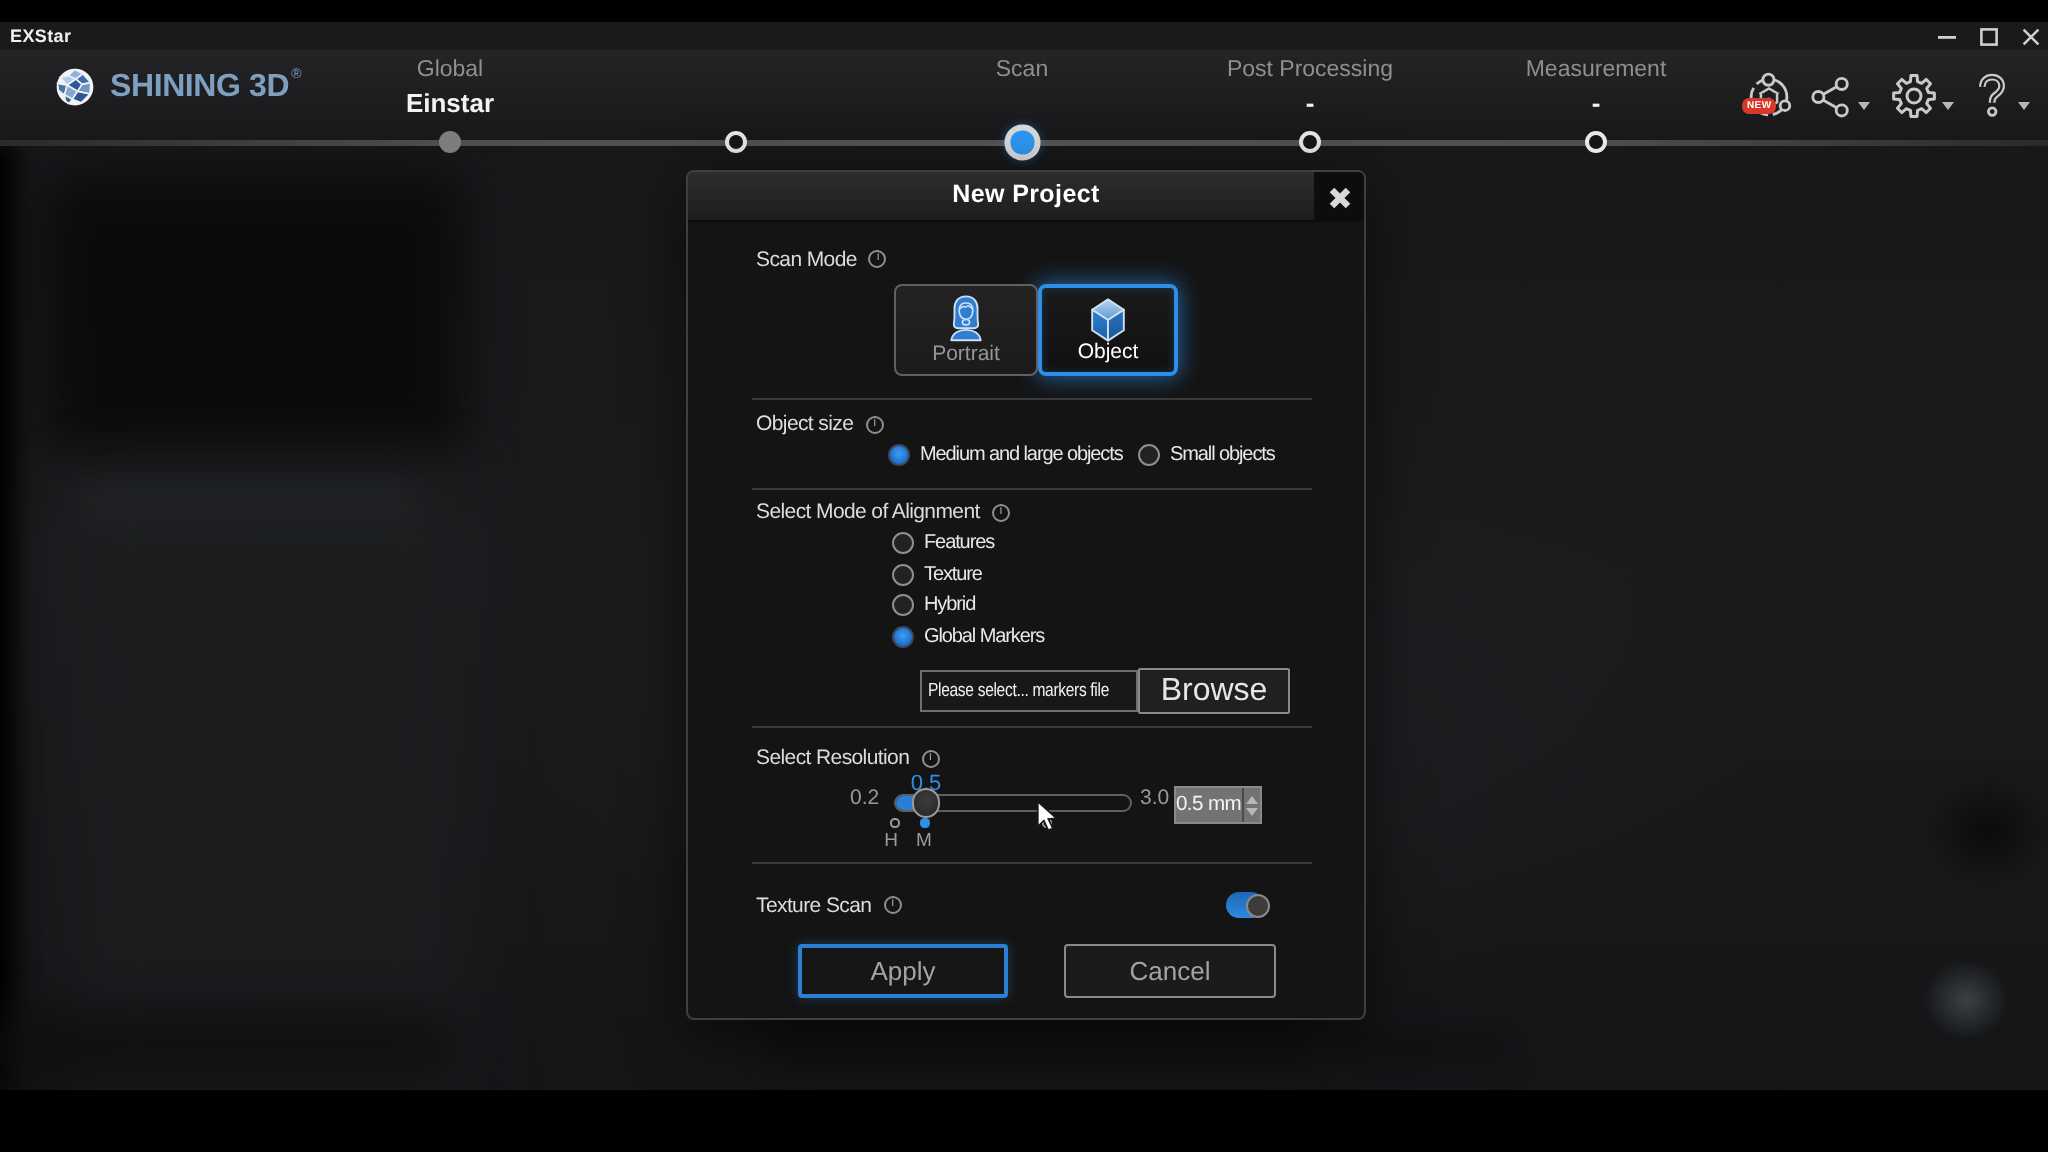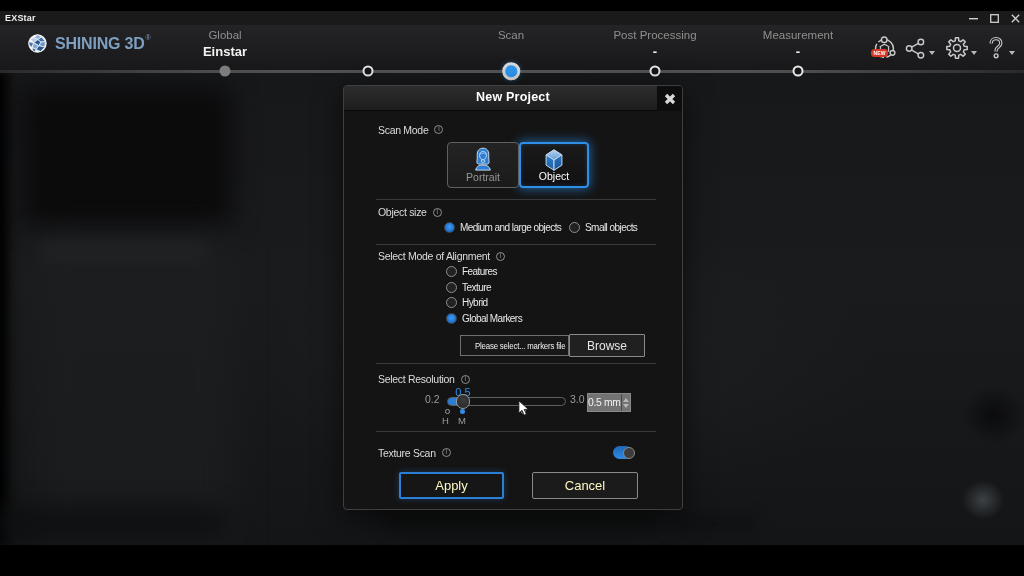--- a/index.html
+++ b/index.html
@@ -85,25 +85,25 @@
 
   
   .radio-row { position:absolute; display:flex; align-items:center; }
   .radio { width:11px; height:11px; border-radius:50%; margin-right:5px; flex:0 0 auto; }
   .radio.off { background:#222; border:1.5px solid #8f8f8f; }
   .radio.on { background:radial-gradient(circle at 50% 42%, #3f9ef0 0%, #1b6fd0 70%); border:1.5px solid #3a4a5a; }
   .radio-label { font-size:10px; letter-spacing:-0.55px; color:#e8e8e8; white-space:nowrap; }
 
   
   #markers-input { position:absolute; left:116px; top:249px; width:109px; height:21px; background:#181818;
-      border:1px solid #6f6f6f; display:flex; align-items:center; padding-left:14px; font-size:9.5px; letter-spacing:-0.2px; color:#f2f2f2; white-space:nowrap; overflow:hidden; }
+      border:1px solid #6f6f6f; display:flex; align-items:center; padding-left:3px; font-size:9.5px; letter-spacing:-0.2px; color:#f2f2f2; white-space:nowrap; overflow:hidden; }
   #markers-input > span { transform:scaleX(0.82); transform-origin:0 50%; display:inline-block; }
   #browse-btn { position:absolute; left:225px; top:248px; width:76px; height:23px; background:#202021;
       border:1px solid #8a8a8a; border-radius:1px; display:flex; align-items:center; justify-content:center;
-      font-size:12px; color:#e6e6e6; }
+      font-size:16px; color:#e6e6e6; }
 
   
   #res-value { position:absolute; left:107px; top:300px; width:24px; text-align:center; font-size:11px; color:#2d8fe8; }
   #res-min { position:absolute; left:81px; top:307px; font-size:10.5px; color:#9a9a9a; }
   #res-max { position:absolute; left:226px; top:307px; font-size:10.5px; color:#9a9a9a; }
   #slider-track { position:absolute; left:103px; top:311px; width:119px; height:9px; background:#141414;
       border:1px solid #5f5f5f; border-radius:5px; }
   #slider-fill { position:absolute; left:0px; top:0px; width:16px; height:7px; background:#2a7fd4; border-radius:4px 0 0 4px; }
   #slider-thumb { position:absolute; left:111.7px; top:308.2px; width:14.5px; height:14.5px; border-radius:50%;
       background:radial-gradient(circle at 50% 40%, #3c3c3c, #262626); border:1.5px solid #9a9a9a; }
@@ -118,21 +118,21 @@
   .tick.dot { background:#2d8fe8; }
   .tick-label { position:absolute; font-size:9.5px; color:#9a9a9a; transform:translateX(-50%); }
 
   
   #toggle { position:absolute; left:269px; top:360px; width:19px; height:13px; background:linear-gradient(#1f67b8,#2f8ae0); border-radius:6.5px; }
   #toggle .knob { position:absolute; right:-2.5px; top:0.5px; width:12px; height:12px; border-radius:50%;
       background:#3c3c3c; border:1px solid #8a8a8a; box-sizing:border-box; }
 
   
   .dlg-btn { position:absolute; top:386px; height:27px; display:flex; align-items:center; justify-content:center;
-      font-size:13px; color:#fef9c3; border-radius:2px; }
+      font-size:13px; color:#a3a3a3; border-radius:2px; }
   #btn-apply { left:55px; width:105px; background:#161617; border:2px solid #2d7fd6; box-shadow:0 0 6px rgba(45,127,214,.35); }
   #btn-cancel { left:178px; width:106px; background:#1b1b1c; border:1px solid #8a8a8a;margin-left:10px; }
 
   
   #cursor { position:absolute; left:518px; top:399.5px; z-index:60; }
 </style>
 </head>
 <body>
 
 <div id="screen">

